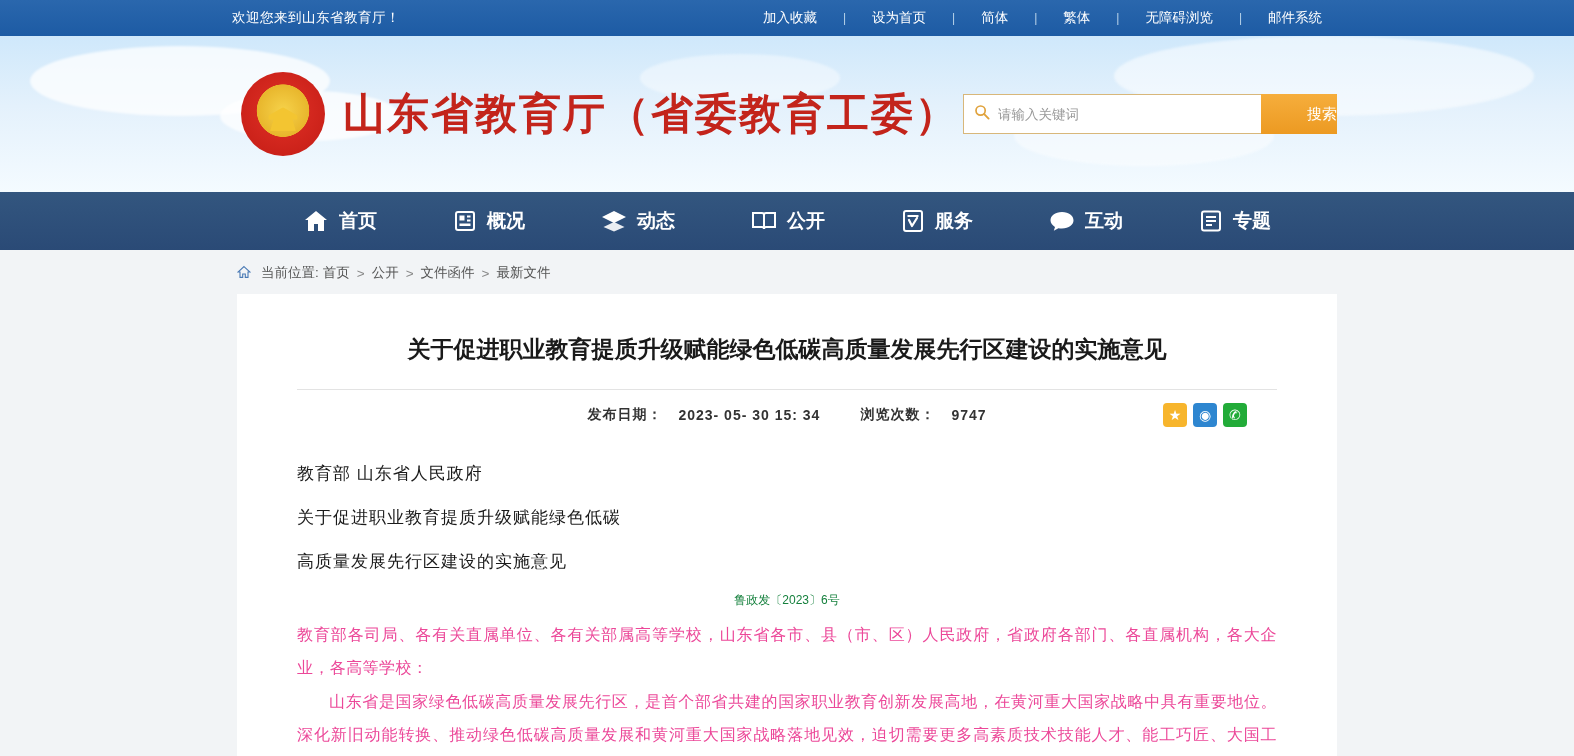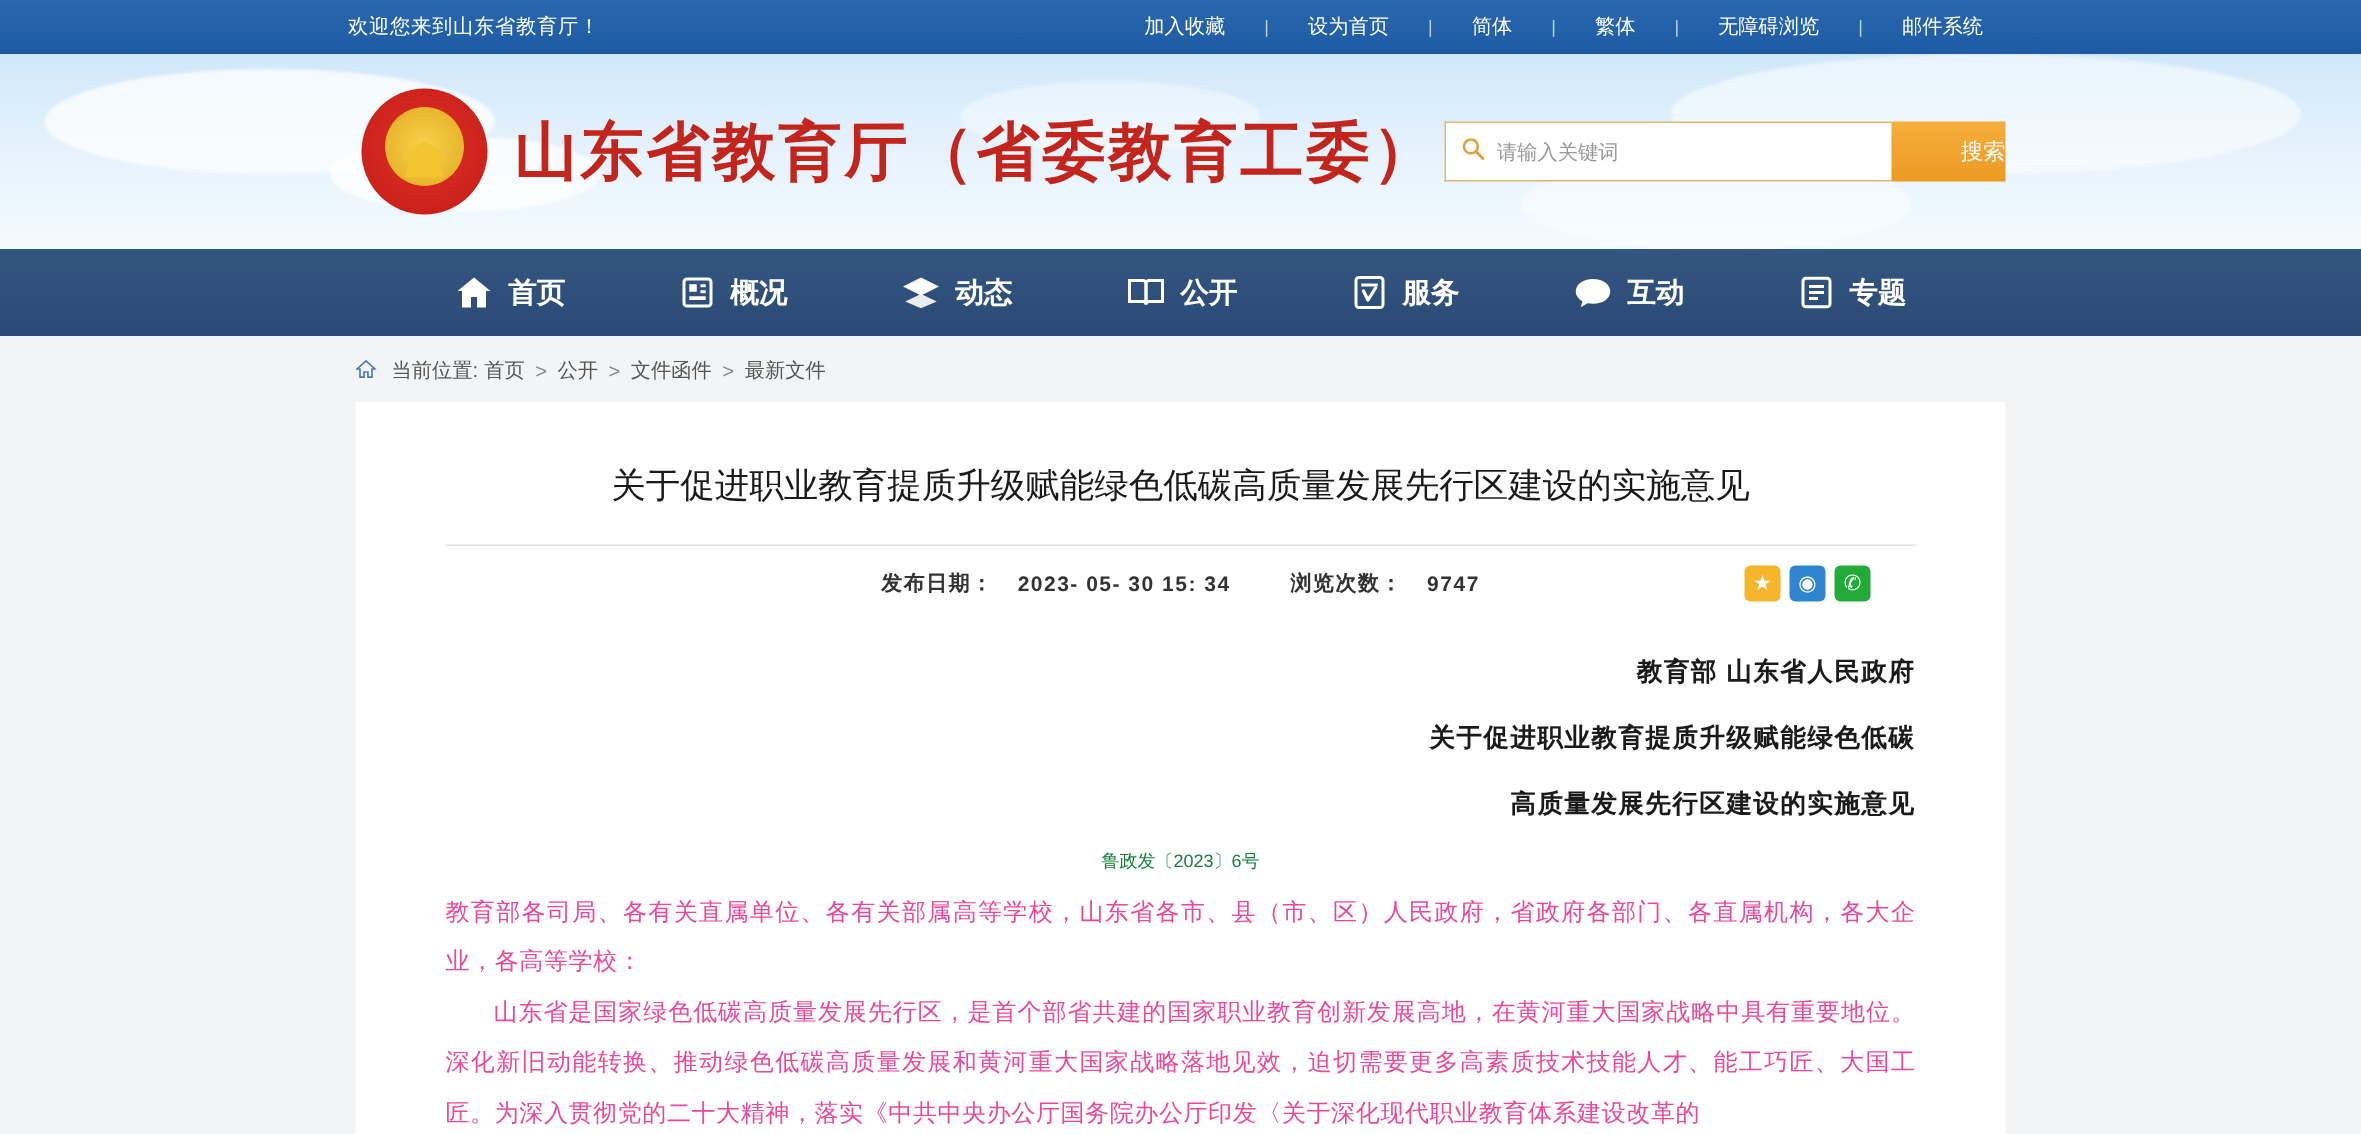--- a/index.html
+++ b/index.html
@@ -40,21 +40,21 @@
     white-space: nowrap;
   }
   .topbar .links .sep {
     color: #b9d3ea;
     font-size: 12px;
   }
 
   
   .banner {
     position: relative;
-    height: 130px;
+    height: 156px;
     background: linear-gradient(180deg, #cfe8fb 0%, #e4f1fc 45%, #f4fbff 100%);
     overflow: hidden;
   }
   .banner .cloud {
     position: absolute;
     background: rgba(255,255,255,.75);
     border-radius: 50%;
     filter: blur(1px);
   }
   .c1 { width: 300px; height: 70px; left: 30px; top: 10px; }
@@ -181,21 +181,21 @@
   .page-bg { background: #f2f4f6; padding-bottom: 40px; }
   .article {
     width: 1100px;
     margin: 0 auto;
     background: #ffffff;
     padding: 30px 60px 40px 60px;
   }
   .art-title {
     text-align: center;
     font-size: 23px;
-    font-weight: normal;
+    font-weight: bold;
     color: #1a1a1a;
     line-height: 1.5;
     padding: 8px 0 22px 0;
   }
   .meta {
     border-top: 1px solid #e3e3e3;
     padding-top: 16px;
     display: flex;
     align-items: center;
     justify-content: center;
@@ -219,22 +219,22 @@
     display: flex; align-items: center; justify-content: center;
     font-size: 14px; color: #fff;
     cursor: pointer;
   }
   .ic-qzone { background: #f7b52c; }
   .ic-eye   { background: #2e86d0; }
   .ic-wechat{ background: #22ab38; }
 
   .doc-body { padding-top: 28px; }
   .doc-center {
-    text-align: right;
-    font-weight: bold;
+    text-align: left;
+    font-weight: normal;
     font-size: 17px;
     color: #1a1a1a;
     line-height: 2.6;
     letter-spacing: 1px;
   }
   .doc-number {
     text-align: center;
     font-size: 12px;
     color: #15803d;
     line-height: 2.8;

